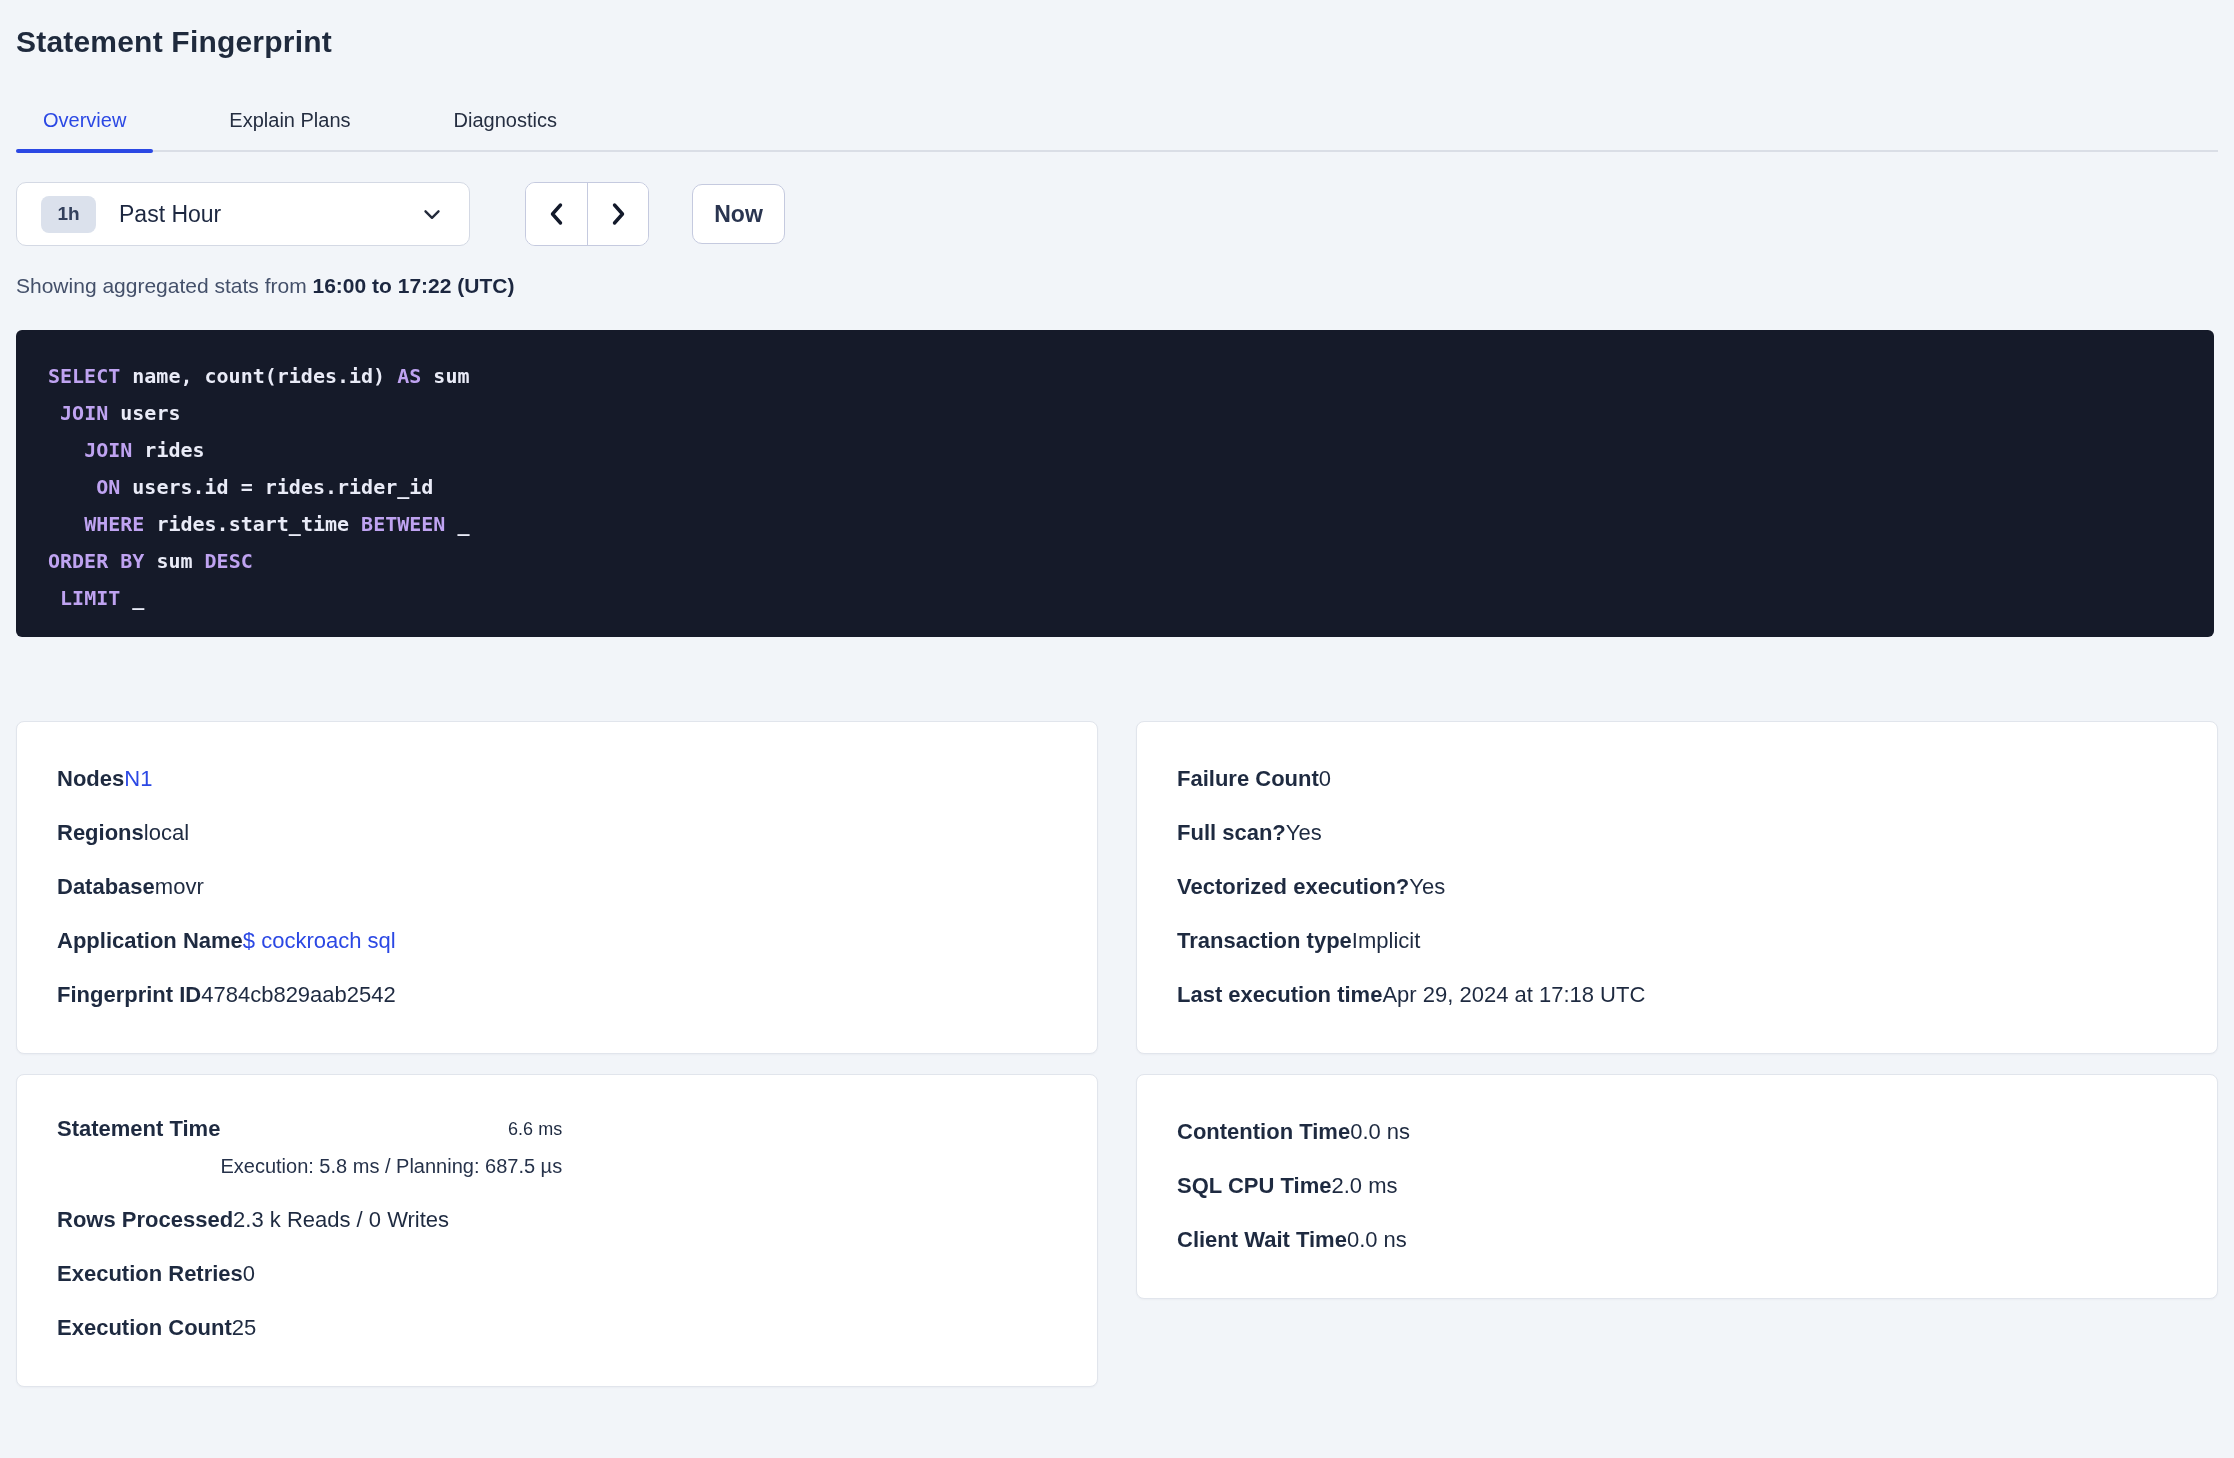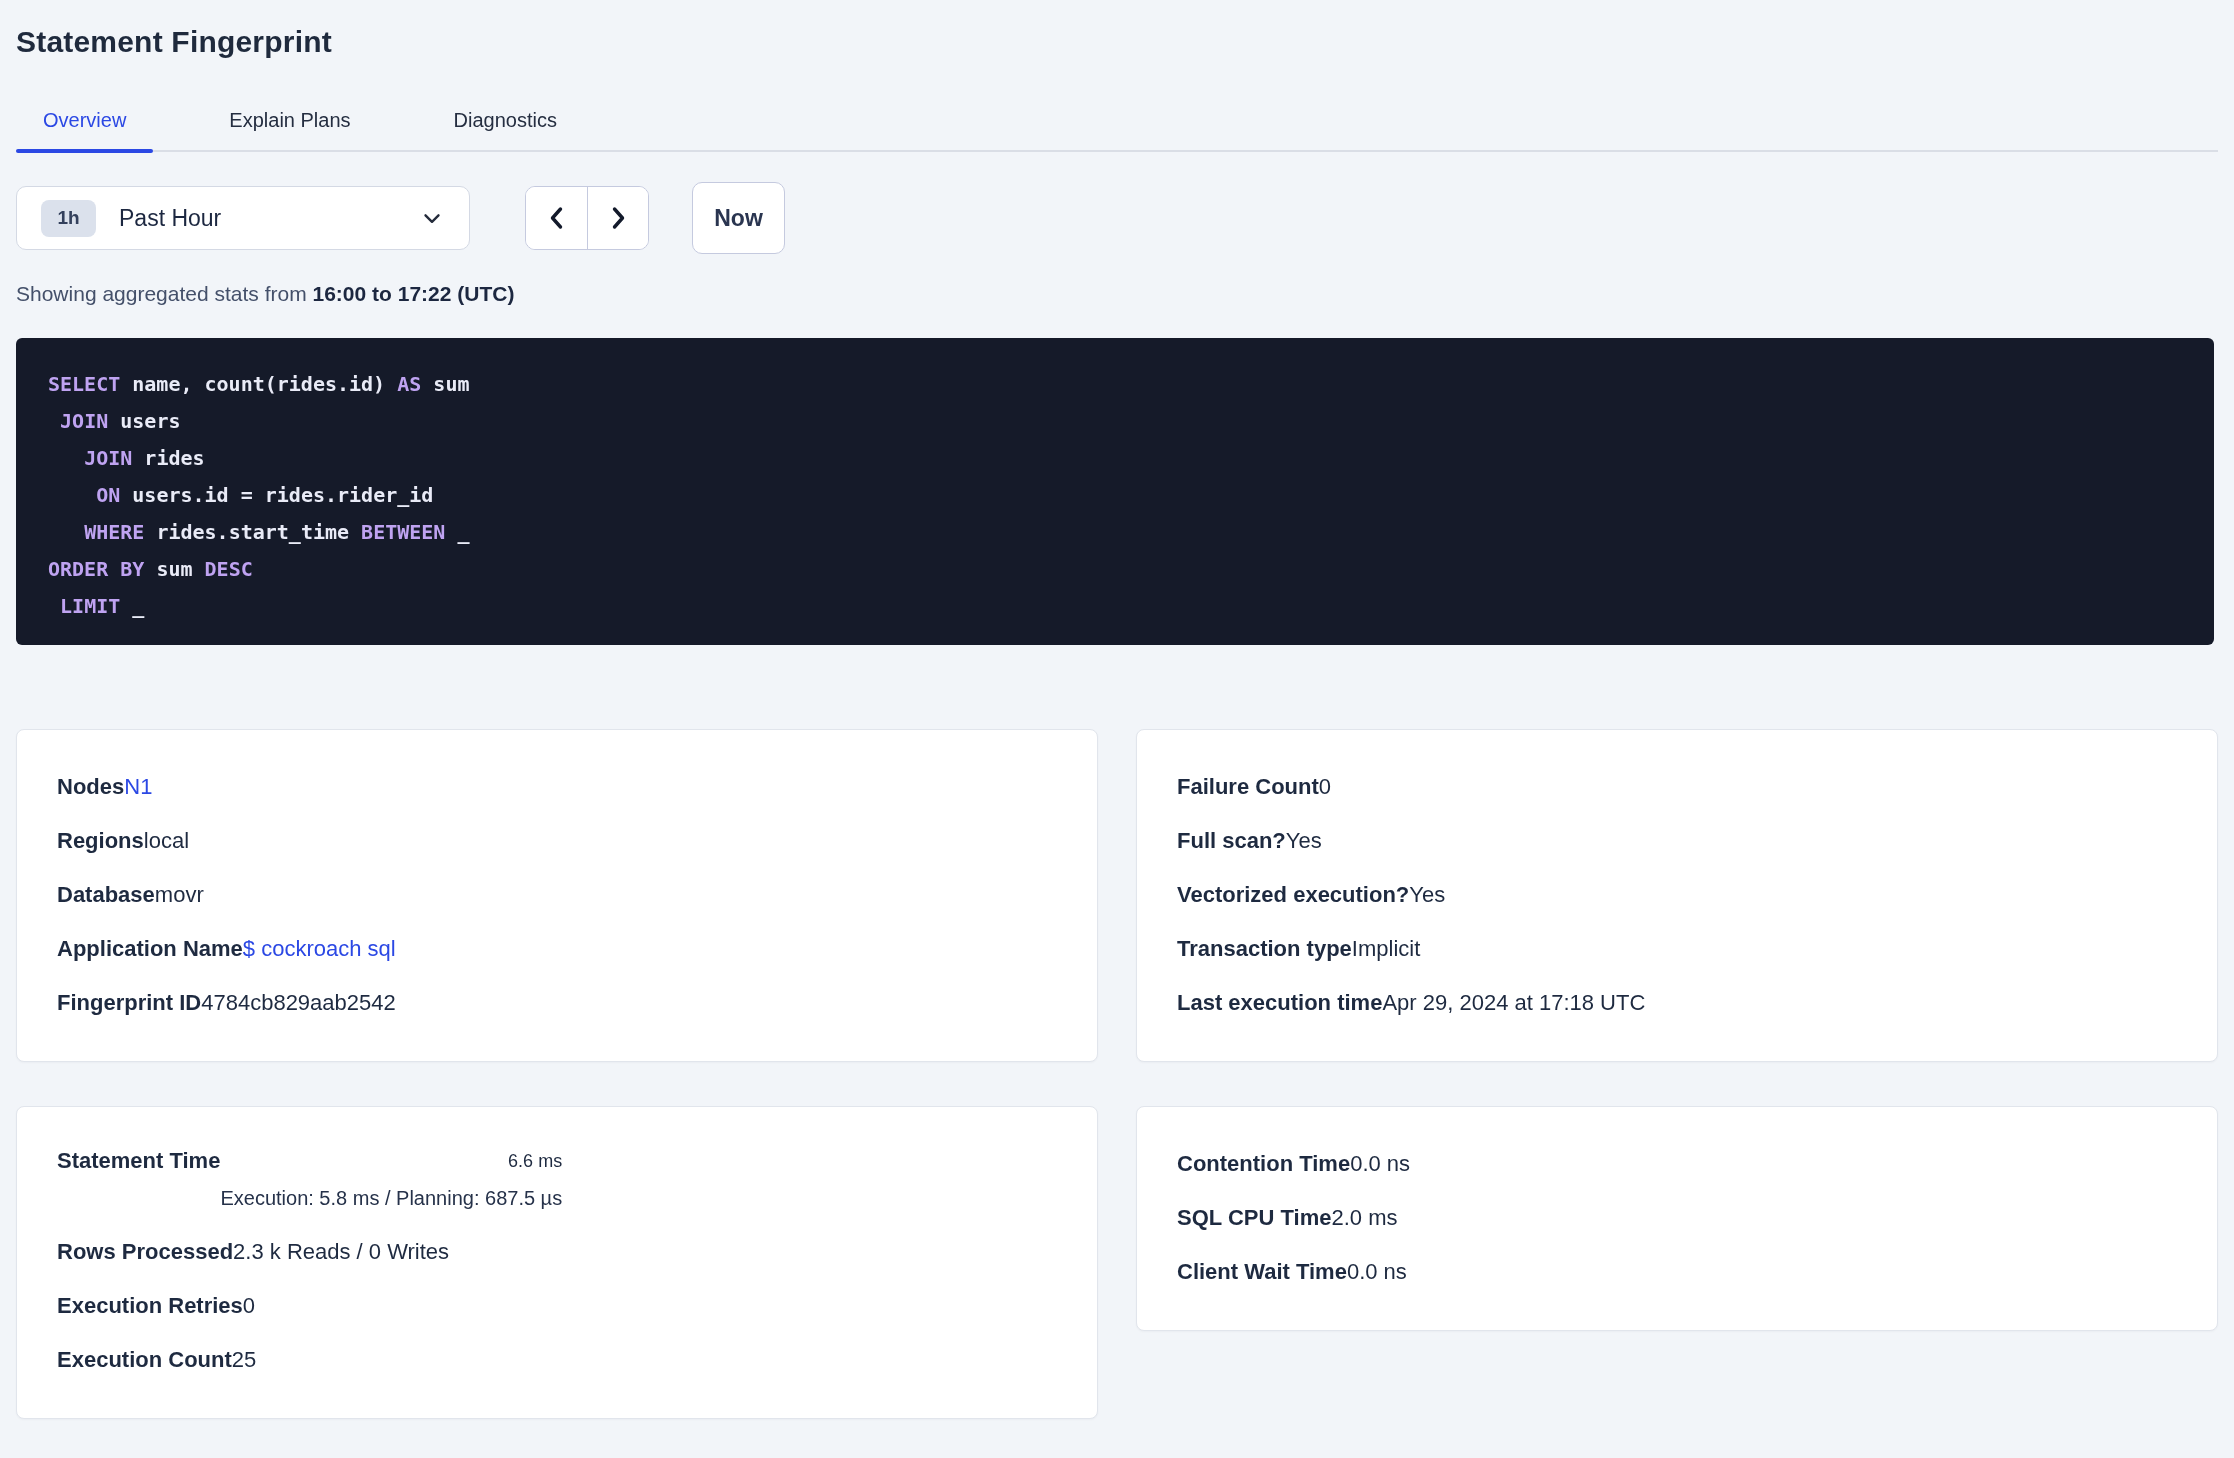--- a/index.html
+++ b/index.html
@@ -111,21 +111,21 @@
     align-items: center;
     justify-content: center;
     cursor: pointer;
     background: #fff;
     border: none;
   }
   .pager-btn + .pager-btn { border-left: 1px solid var(--ctrl-border); }
   .now-btn {
     margin-left: 15px;
     width: 93px;
-    height: 72px;
+    height: 60px;
     background: #fff;
     border: 1px solid var(--ctrl-border);
     border-radius: 10px;
     font-family: "Liberation Sans", sans-serif;
     font-size: 23px;
     font-weight: 700;
     color: #2A3550;
     cursor: pointer;
   }
 
@@ -158,21 +158,21 @@
   .sql-p { color: var(--sql-txt); }
 
   
   .grid {
     display: grid;
     grid-template-columns: 1fr 1fr;
     grid-column-gap: 38px;
     align-items: start;
   }
   .grid.top { margin-top: 84px; }
-  .grid.bottom { margin-top: 44px; }
+  .grid.bottom { margin-top: 20px; }
   .card {
     background: #fff;
     border: 1px solid var(--card-border);
     border-radius: 8px;
     padding: 30px 40px 31px 40px;
     box-shadow: 0 1px 2px rgba(46,61,88,0.04);
   }
   .row {
     height: 54px;
     display: flex;

